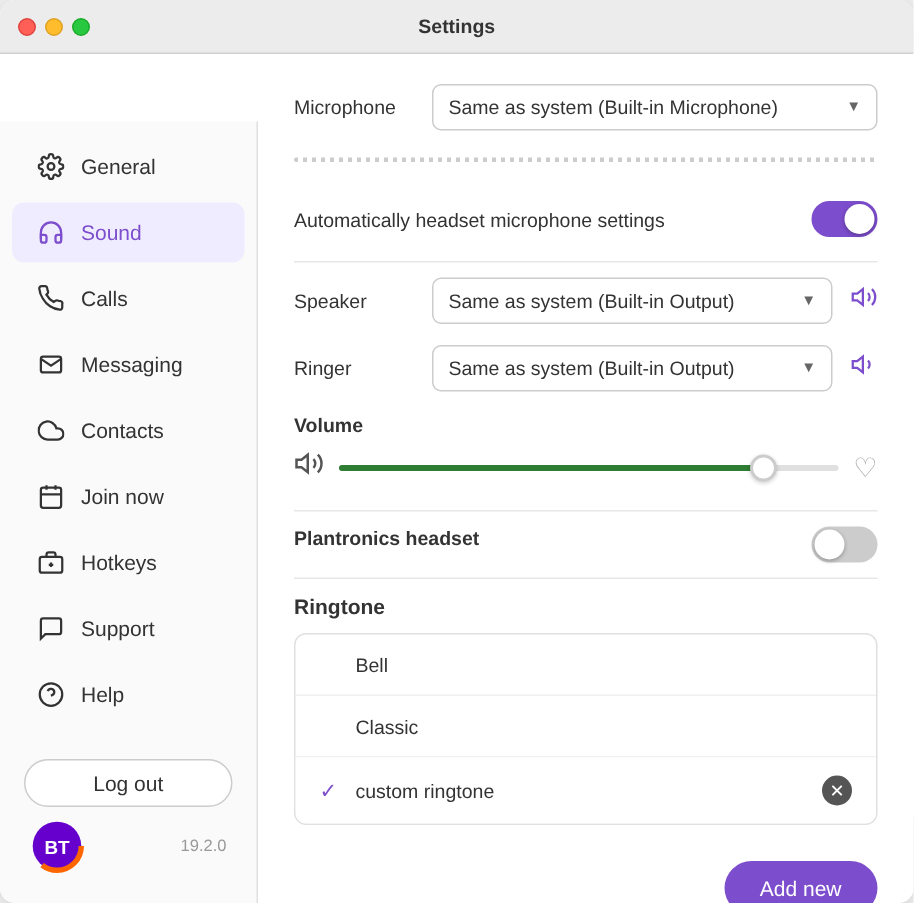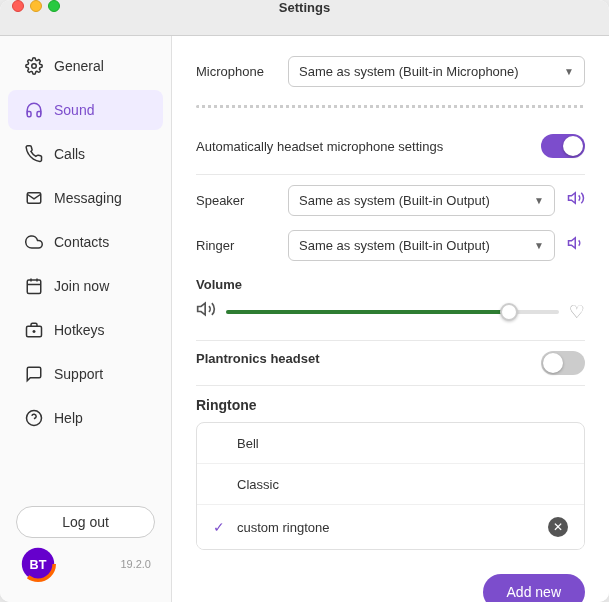--- a/index.html
+++ b/index.html
@@ -17,21 +17,21 @@
       border-radius: 10px;
       overflow: hidden;
       display: flex;
       flex-direction: column;
       box-shadow: 0 2px 20px rgba(0,0,0,0.2);
     }
     .title-bar {
       height: 36px;
       background: #ececec;
       display: flex;
-      align-items: flex-start;
+      align-items: center;
       padding: 0 12px;
       position: relative;
       border-bottom: 1px solid #d0d0d0;
     }
     .traffic-lights {
       display: flex;
       gap: 6px;
     }
     .tl {
       width: 12px;
@@ -54,20 +54,21 @@
       flex: 1;
       overflow: hidden;
     }
     .sidebar {
       width: 172px;
       background: #fafafa;
       border-right: 1px solid #e0e0e0;
       display: flex;
       flex-direction: column;
       padding: 8px 0;
+      margin-top: 45px;
     }
     .sidebar-item {
       display: flex;
       align-items: center;
       padding: 10px 16px;
       cursor: pointer;
       border-radius: 8px;
       margin: 2px 8px;
       color: #333;
       font-size: 14px;

